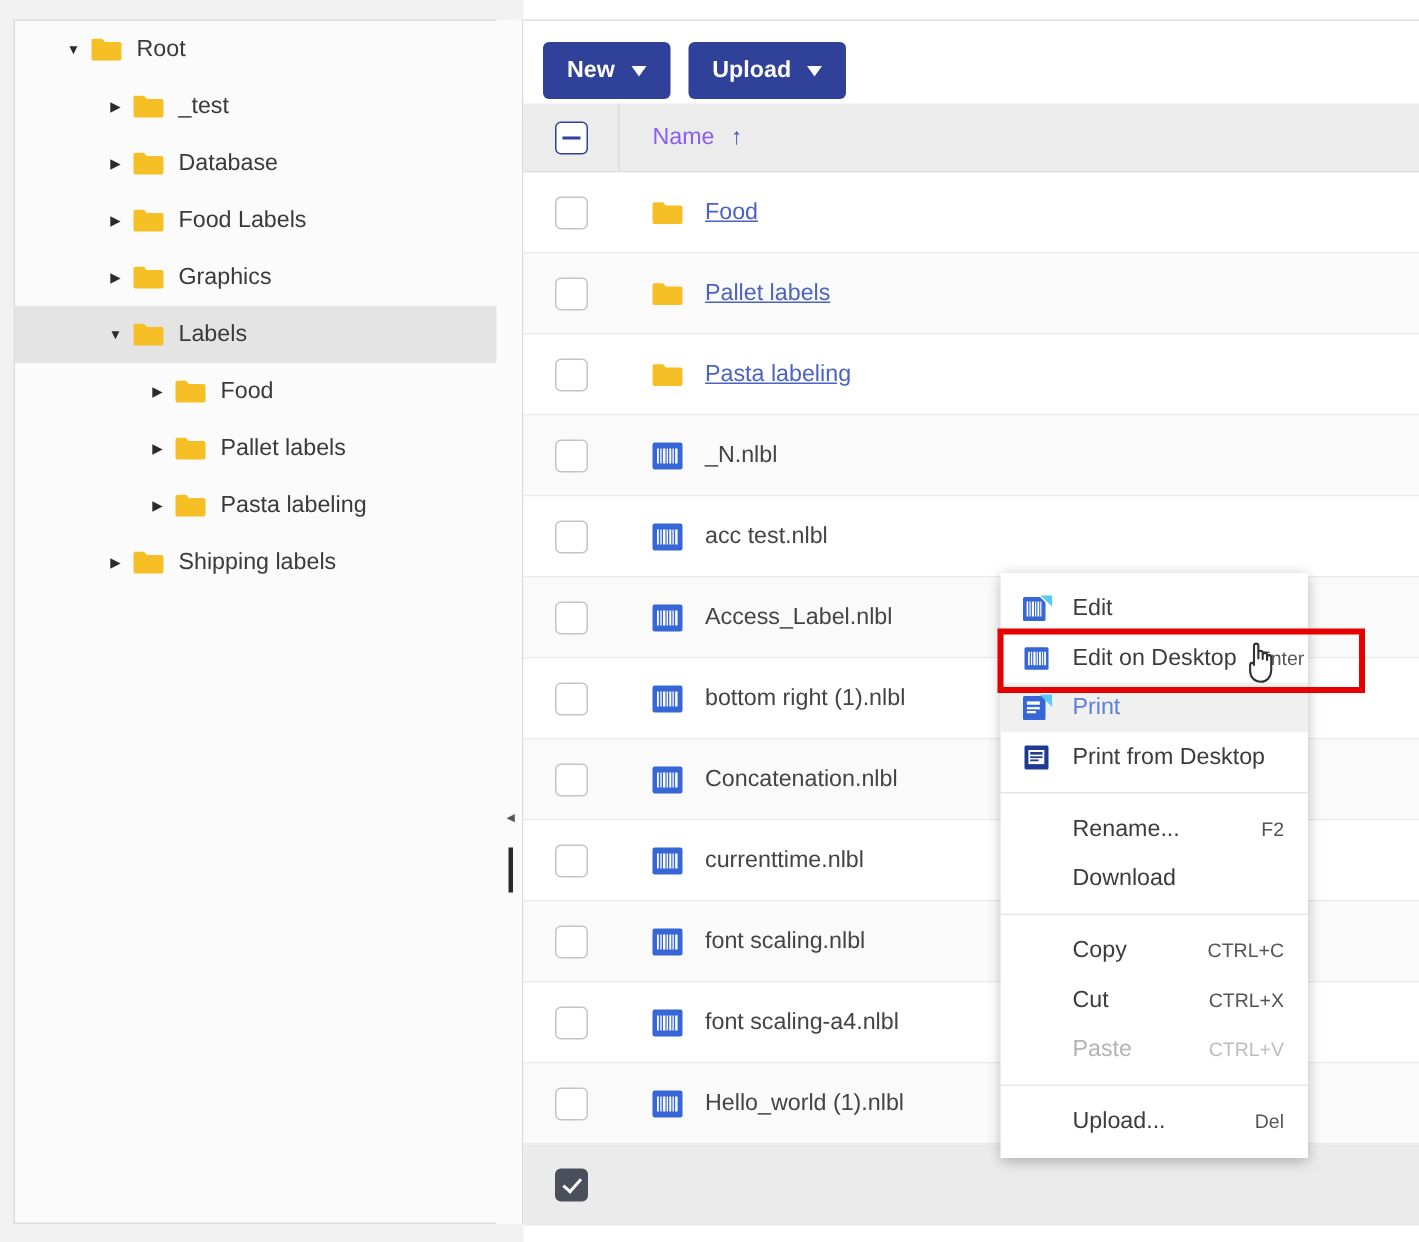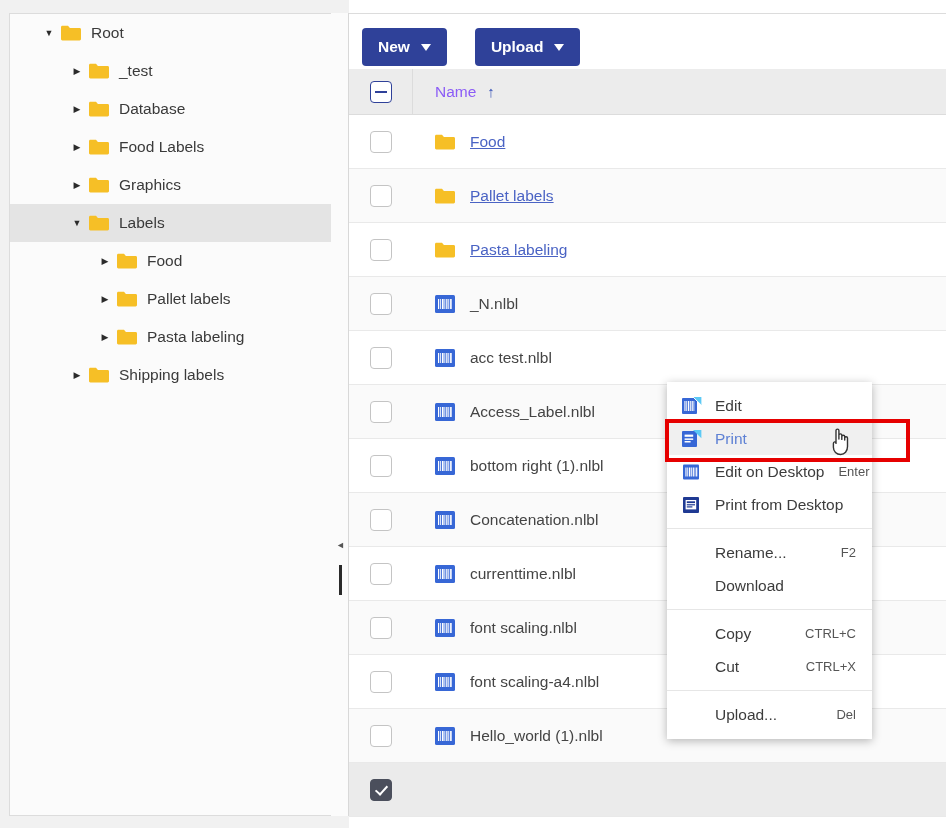--- a/index.html
+++ b/index.html
@@ -120,21 +120,21 @@
     top: 13px;
     right: 0;
     height: 68px;
     background: #ffffff;
     border-top: 1px solid #dcdcdc;
     border-bottom: 1px solid #dcdcdc;
     box-sizing: border-box;
     display: flex;
     align-items: center;
     padding-left: 13px;
-    gap: 28px;
+    gap: 12px;
   }
   .tb-btn {
     background: #2f4199;
     color: #ffffff;
     border: none;
     border-radius: 4px;
     height: 38px;
     padding: 0 16px;
     font-family: "Liberation Sans", sans-serif;
     font-size: 15.5px;
@@ -723,52 +723,52 @@
               <rect x="9" y="5" width="0.8" height="10"></rect>
               <rect x="10.6" y="5" width="1.2" height="10"></rect>
               <rect x="12.5" y="5" width="0.8" height="10"></rect>
             </g>
             <path d="M12 1 L20.4 1 L20.4 9.2 Z" fill="#5cc9f5"></path>
             <path d="M12 1 L20.4 9.2" stroke="#ffffff" stroke-width="1"></path>
           </svg>
         </span>
         <span class="mi-label">Edit</span>
       </div>
-      <div class="mi highlight">
-        <span class="mi-icon">
-          <svg width="21" height="20" viewBox="0 0 21 20">
-            <rect x="1" y="2" width="15" height="16" rx="1" fill="#3767d6"></rect>
-            <g fill="#ffffff">
-              <rect x="3.6" y="5.6" width="8.6" height="2.2"></rect>
-              <rect x="3.6" y="9.4" width="8.6" height="1.5"></rect>
-              <rect x="3.6" y="12" width="6" height="1.5"></rect>
-            </g>
-            <path d="M12 1 L20.4 1 L20.4 9.2 Z" fill="#5cc9f5"></path>
-          </svg>
-        </span>
-        <span class="mi-label">Print</span>
-      </div>
       <div class="mi">
         <span class="mi-icon">
           <svg width="21" height="20" viewBox="0 0 21 20">
             <rect x="2" y="2.5" width="16" height="15" rx="1" fill="#3767d6"></rect>
             <g fill="#ffffff">
               <rect x="4.4" y="5.5" width="1.1" height="9"></rect>
               <rect x="6.3" y="5.5" width="0.8" height="9"></rect>
               <rect x="7.9" y="5.5" width="1.5" height="9"></rect>
               <rect x="10.1" y="5.5" width="0.8" height="9"></rect>
               <rect x="11.7" y="5.5" width="1.2" height="9"></rect>
               <rect x="13.6" y="5.5" width="0.8" height="9"></rect>
               <rect x="15.1" y="5.5" width="1.2" height="9"></rect>
             </g>
           </svg>
         </span>
         <span class="mi-label">Edit on Desktop</span>
         <span class="mi-short">Enter</span>
       </div>
+      <div class="mi highlight">
+        <span class="mi-icon">
+          <svg width="21" height="20" viewBox="0 0 21 20">
+            <rect x="1" y="2" width="15" height="16" rx="1" fill="#3767d6"></rect>
+            <g fill="#ffffff">
+              <rect x="3.6" y="5.6" width="8.6" height="2.2"></rect>
+              <rect x="3.6" y="9.4" width="8.6" height="1.5"></rect>
+              <rect x="3.6" y="12" width="6" height="1.5"></rect>
+            </g>
+            <path d="M12 1 L20.4 1 L20.4 9.2 Z" fill="#5cc9f5"></path>
+          </svg>
+        </span>
+        <span class="mi-label">Print</span>
+      </div>
       <div class="mi">
         <span class="mi-icon">
           <svg width="21" height="20" viewBox="0 0 21 20">
             <rect x="2" y="2" width="16" height="16" rx="1" fill="#1f3a93"></rect>
             <rect x="4.6" y="5" width="10.6" height="9.4" fill="#ffffff"></rect>
             <g fill="#1f3a93">
               <rect x="5.8" y="6.3" width="8.2" height="1.8"></rect>
               <rect x="5.8" y="9.2" width="8.2" height="1.2"></rect>
               <rect x="5.8" y="11.3" width="5.6" height="1.2"></rect>
             </g>
@@ -790,20 +790,25 @@
       <div class="mi">
         <span class="mi-icon blank"></span>
         <span class="mi-label">Copy</span>
         <span class="mi-short">CTRL+C</span>
       </div>
       <div class="mi">
         <span class="mi-icon blank"></span>
         <span class="mi-label">Cut</span>
         <span class="mi-short">CTRL+X</span>
       </div>
+      <div class="mi disabled">
+        <span class="mi-icon blank"></span>
+        <span class="mi-label">Paste</span>
+        <span class="mi-short">CTRL+V</span>
+      </div>
       <div class="mi-sep"></div>
       <div class="mi">
         <span class="mi-icon blank"></span>
         <span class="mi-label">Upload...</span>
         <span class="mi-short">Del</span>
       </div>
     </div>
 </div>
 
 <div id="print-highlight-box" style="border-color: rgb(230, 0, 0);"></div>

